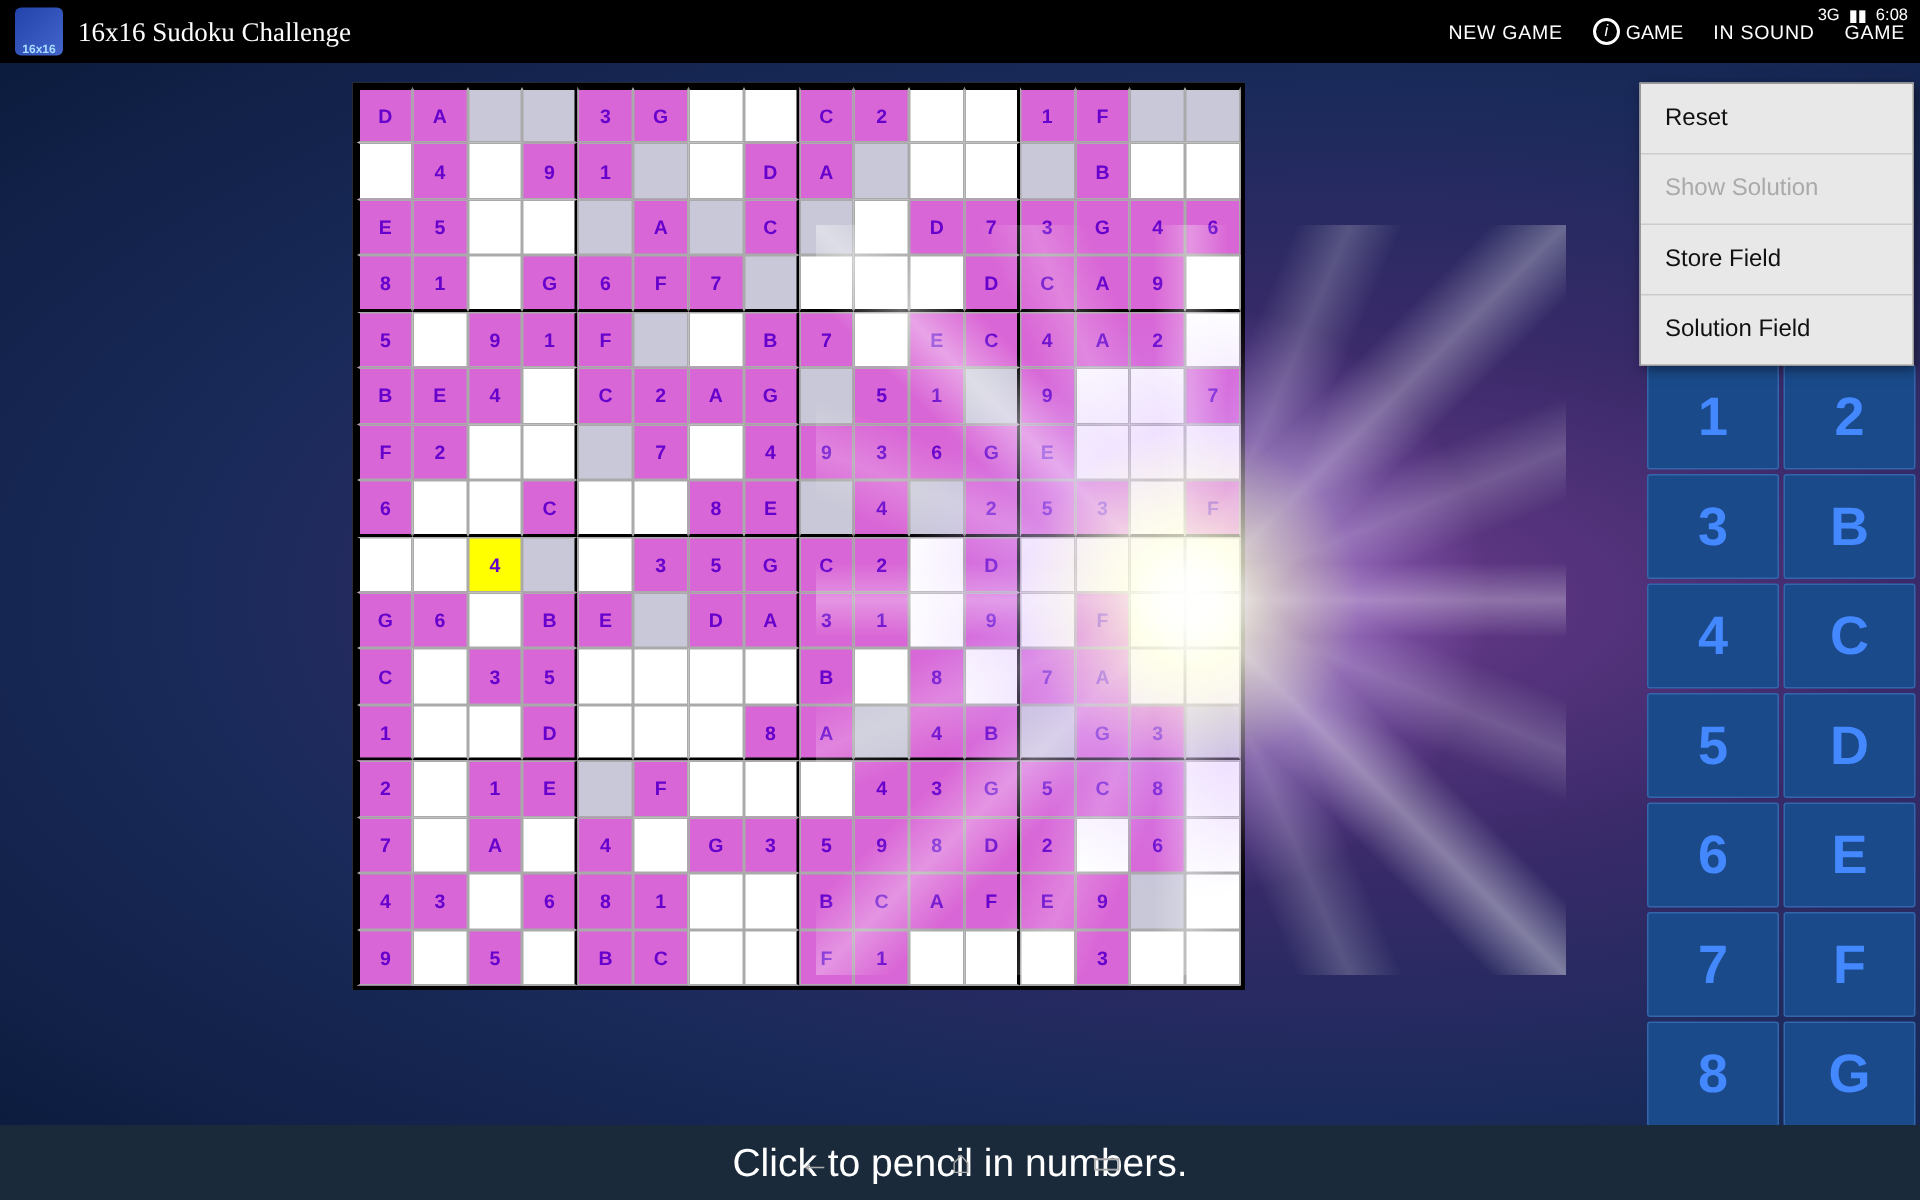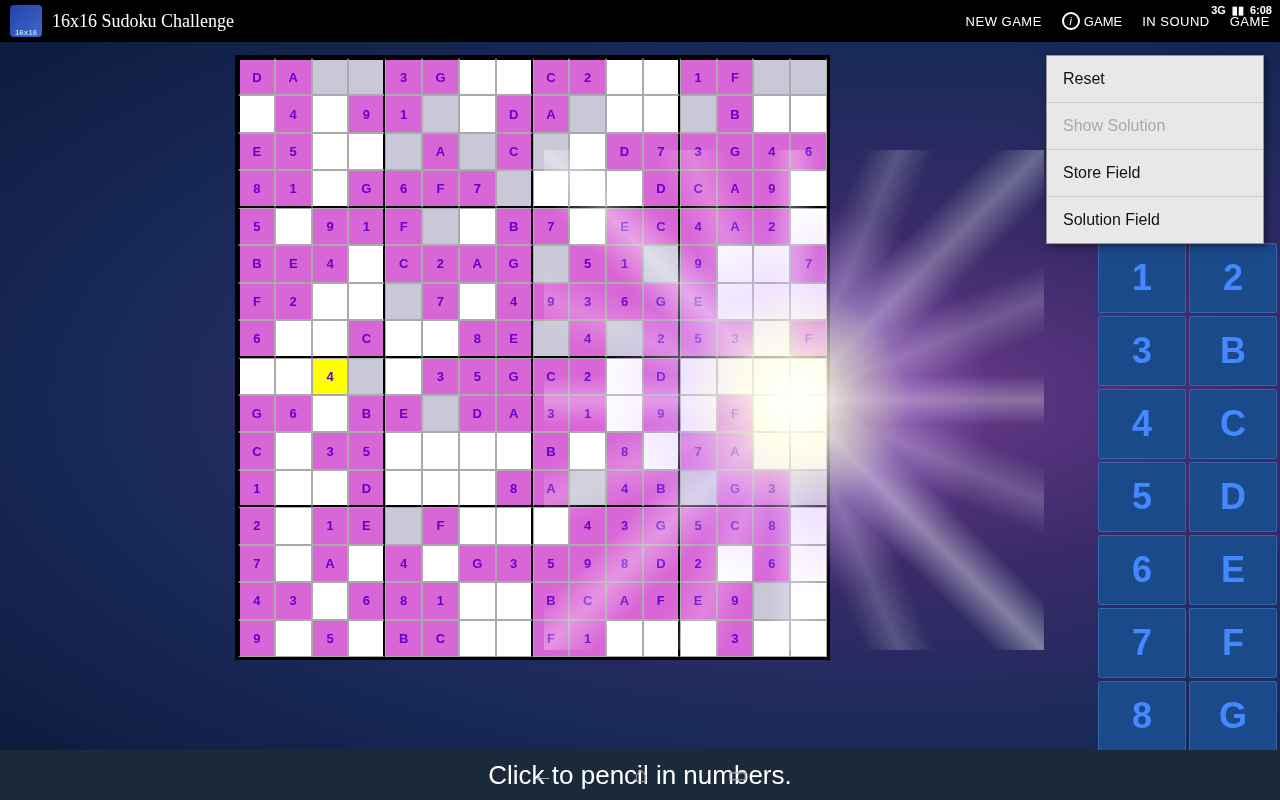--- a/index.html
+++ b/index.html
@@ -104,21 +104,20 @@
     }
     .status-bar {
       position: absolute;
       top: 0; right: 0;
       height: 20px;
       display: flex; align-items: center;
       gap: 6px;
       padding-right: 8px;
       font-size: 11px; color: #fff;
       z-index: 101;
-      font-weight: bold;
     }
 
     
     .grid-container {
       position: absolute;
       top: 55px;
       left: 235px;
       width: 595px;
       height: 605px;
     }
@@ -199,22 +198,22 @@
       color: #4488ff;
       height: 70px;
       cursor: pointer;
       border-radius: 2px;
     }
 
     
     .context-menu {
       position: absolute;
       top: 55px;
-      right: 16px;
-      width: 218px;
+      right: 4px;
+      width: 183px;
       background: #e8e8e8;
       border: 1px solid #999;
       z-index: 200;
       box-shadow: 2px 2px 8px rgba(0,0,0,0.5);
     }
     .menu-item {
       padding: 14px 16px;
       font-size: 16px;
       color: #111;
       cursor: pointer;

